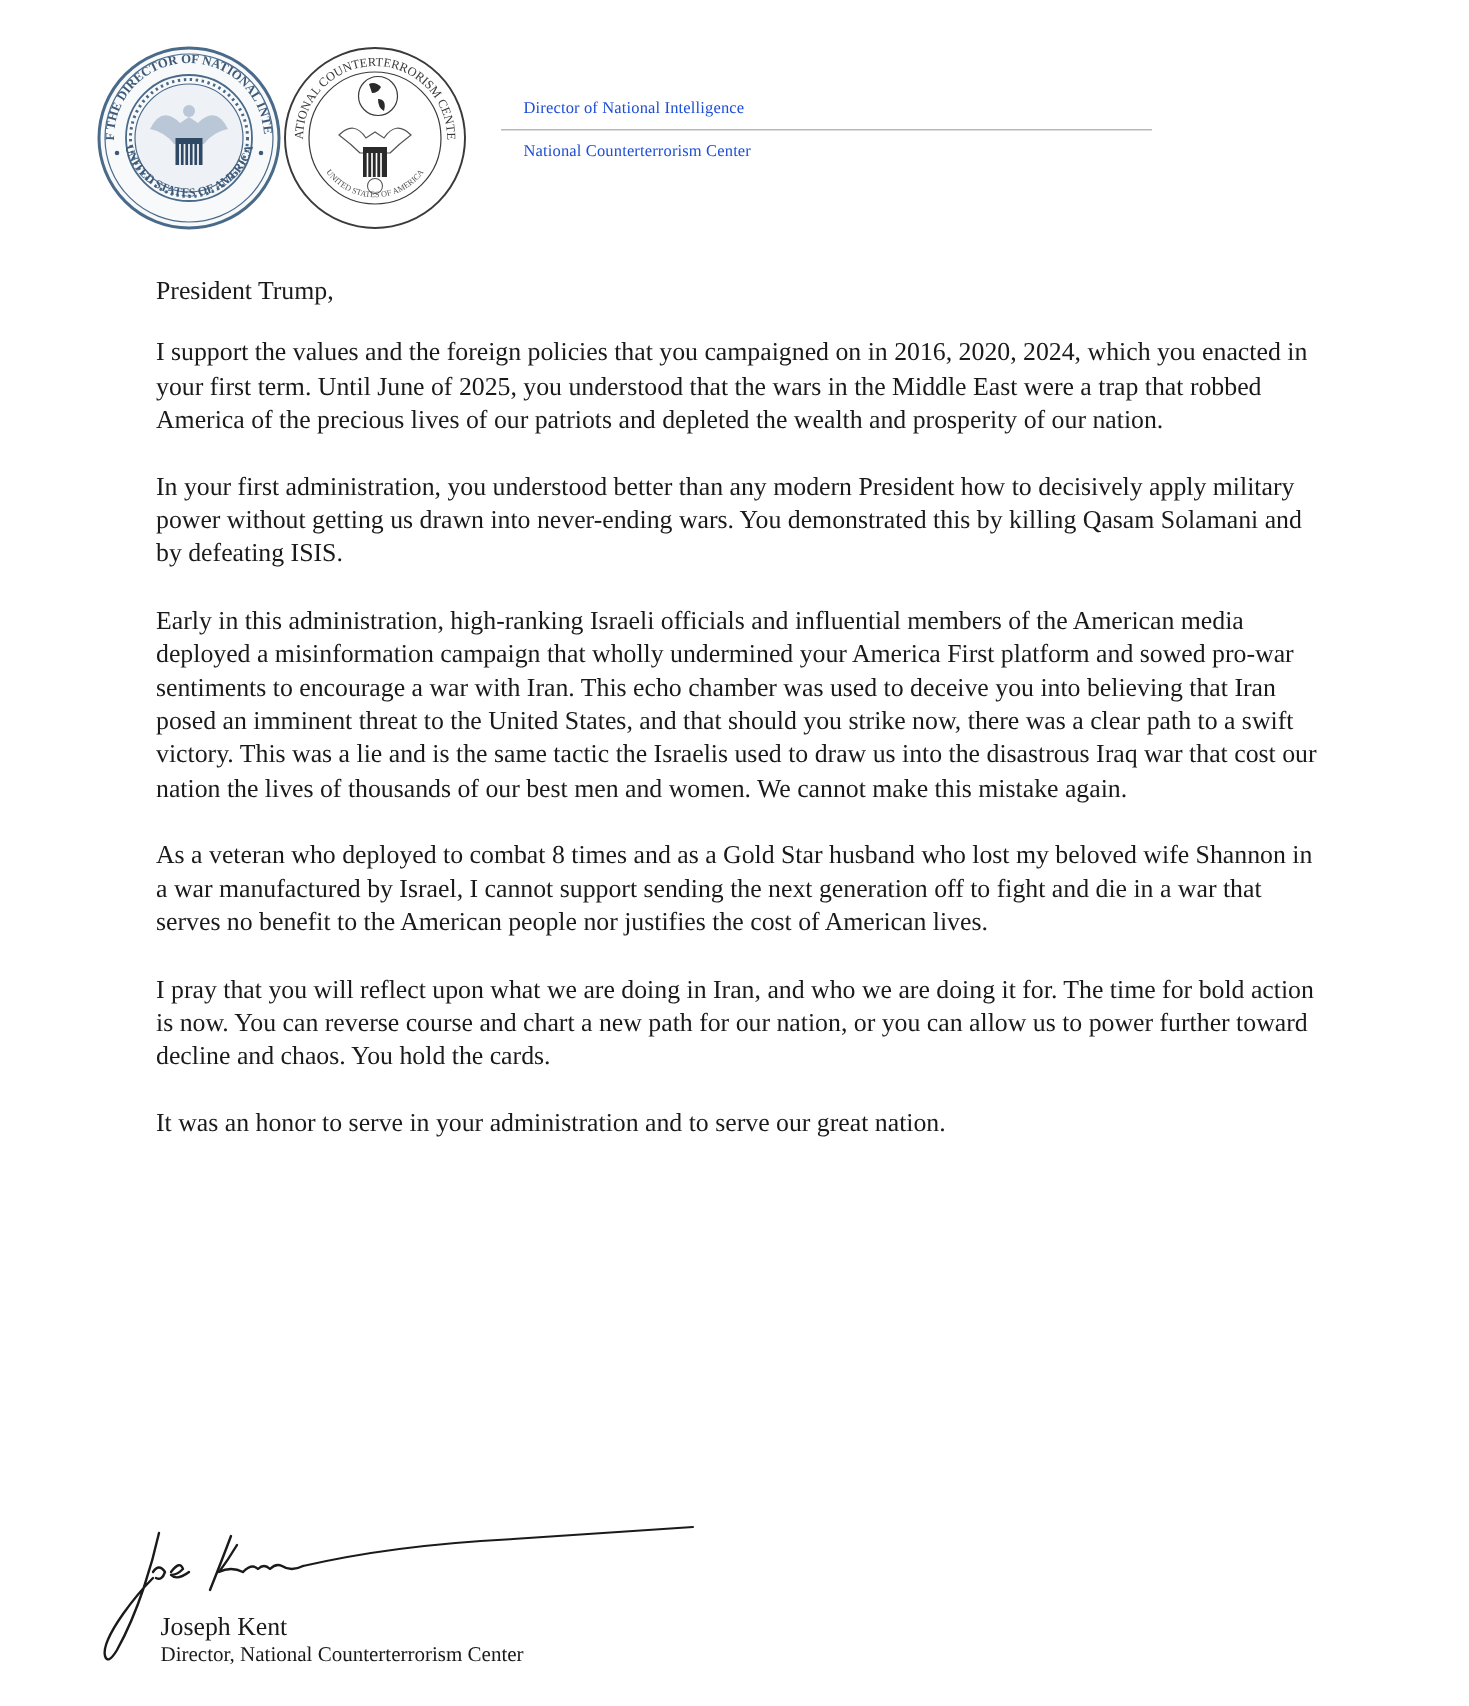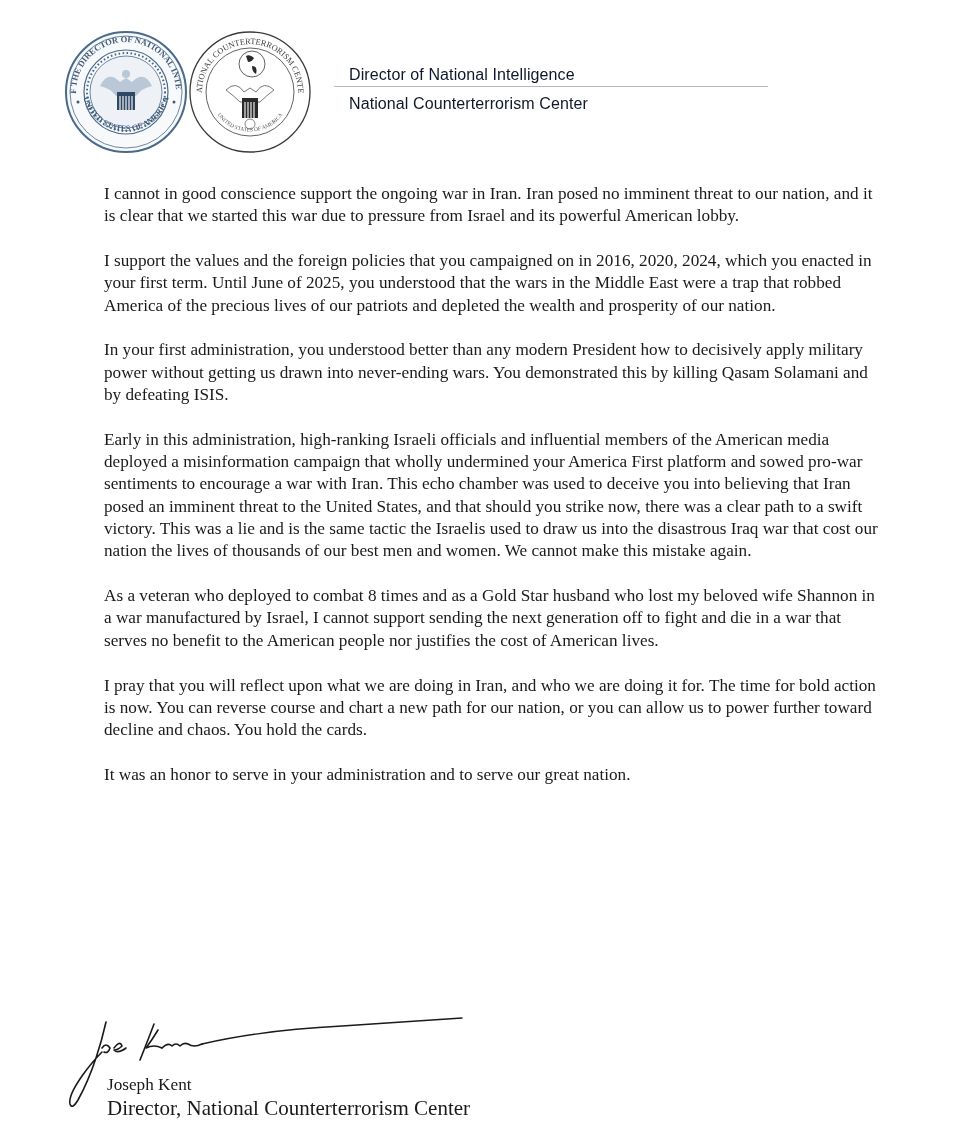--- a/index.html
+++ b/index.html
@@ -4,33 +4,33 @@
 <style>
   html, body { margin: 0; padding: 0; background: #ffffff; }
   body {
     width: 979px; height: 1137px; position: relative; overflow: hidden;
     font-family: "Liberation Serif", serif; color: #1a1a1a;
   }
   .seal { position: absolute; }
   .seal-odni { left: 64px; top: 30px; width: 124px; height: 124px; }
   .seal-nctc { left: 188px; top: 30px; width: 124px; height: 124px; }
 
-  .agency { position: absolute; left: 349px; font-family: Liberation Sans, sans-serif; font-size: 16px; color: #0f172a; letter-spacing: 0.1px; }
+  .agency { position: absolute; left: 349px; font-family: Liberation Serif, serif; font-size: 11px; color: #1d4ed8; letter-spacing: 0.1px; }
   .agency-1 { top: 66px; }
   .agency-2 { top: 95px; }
   .agency-rule { position: absolute; left: 334px; top: 86px; width: 434px; height: 1px; background: #b8b8b8; }
 
   .letter { position: absolute; left: 104px; top: 183px; width: 780px; font-size: 17.2px; line-height: 22.3px; }
   .salutation { margin: 0 0 19px 0; }
   .para { margin: 0 0 22.5px 0; }
   .para.tight { margin-bottom: 32px; }
 
   .signature { position: absolute; left: 62px; top: 1000px; width: 420px; height: 110px; }
   .sig-name { position: absolute; left: 107px; top: 1075px; font-size: 17.2px; text-align: right; }
-  .sig-title { position: absolute; left: 107px; top: 1096px; font-size: 21px; }
+  .sig-title { position: absolute; left: 107px; top: 1096px; font-size: 14px; }
 </style>
 </head>
 <body>
 
 <svg class="seal seal-odni" viewBox="0 0 124 124">
   <defs>
     <path id="odniTop" d="M 62 62 m -50 0 a 50 50 0 1 1 100 0"></path>
     <path id="odniBot" d="M 20 70 a 44 44 0 0 0 84 0"></path>
   </defs>
   <circle cx="62" cy="62" r="60" fill="#f7f9fb" stroke="#4a6a8a" stroke-width="2"></circle>
@@ -86,21 +86,21 @@
       <line x1="66" y1="72" x2="66" y2="88"></line>
   </g>
   <circle cx="62" cy="94" r="5" fill="none" stroke="#555" stroke-width="0.7"></circle>
 </svg>
 
 <div class="agency agency-1">Director of National Intelligence</div>
 <div class="agency-rule"></div>
 <div class="agency agency-2">National Counterterrorism Center</div>
 
 <div class="letter">
-  <p class="para">I cannot in good conscience support the ongoing war in Iran. Iran posed no imminent threat to our nation, and it is clear that we started this war due to pressure from Israel and its powerful American lobby.</p>
+  <p class="salutation">President Trump,</p>
   <p class="para">I support the values and the foreign policies that you campaigned on in 2016, 2020, 2024, which you enacted in your first term. Until June of 2025, you understood that the wars in the Middle East were a trap that robbed America of the precious lives of our patriots and depleted the wealth and prosperity of our nation.</p>
   <p class="para">In your first administration, you understood better than any modern President how to decisively apply military power without getting us drawn into never-ending wars. You demonstrated this by killing Qasam Solamani and by defeating ISIS.</p>
   <p class="para">Early in this administration, high-ranking Israeli officials and influential members of the American media deployed a misinformation campaign that wholly undermined your America First platform and sowed pro-war sentiments to encourage a war with Iran. This echo chamber was used to deceive you into believing that Iran posed an imminent threat to the United States, and that should you strike now, there was a clear path to a swift victory. This was a lie and is the same tactic the Israelis used to draw us into the disastrous Iraq war that cost our nation the lives of thousands of our best men and women. We cannot make this mistake again.</p>
   <p class="para">As a veteran who deployed to combat 8 times and as a Gold Star husband who lost my beloved wife Shannon in a war manufactured by Israel, I cannot support sending the next generation off to fight and die in a war that serves no benefit to the American people nor justifies the cost of American lives.</p>
   <p class="para">I pray that you will reflect upon what we are doing in Iran, and who we are doing it for. The time for bold action is now. You can reverse course and chart a new path for our nation, or you can allow us to power further toward decline and chaos. You hold the cards.</p>
   <p class="para tight">It was an honor to serve in your administration and to serve our great nation.</p>
 </div>
 
 <svg class="signature" viewBox="0 0 420 110">
   <g fill="none" stroke="#1a1a1a" stroke-width="1.6" stroke-linecap="round" stroke-linejoin="round">

